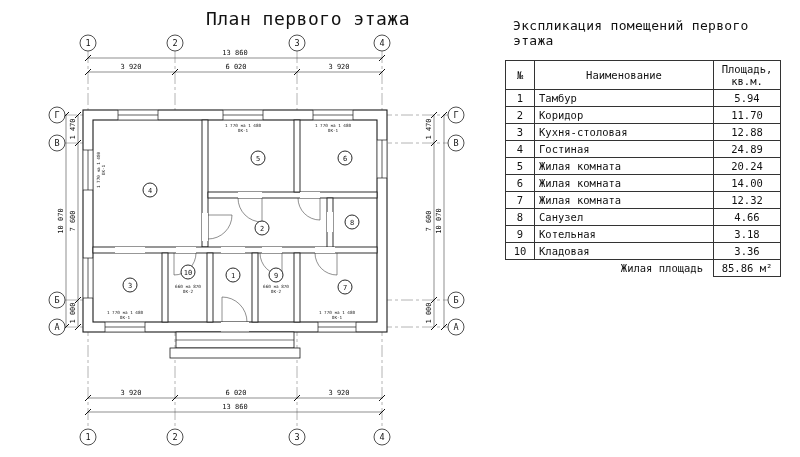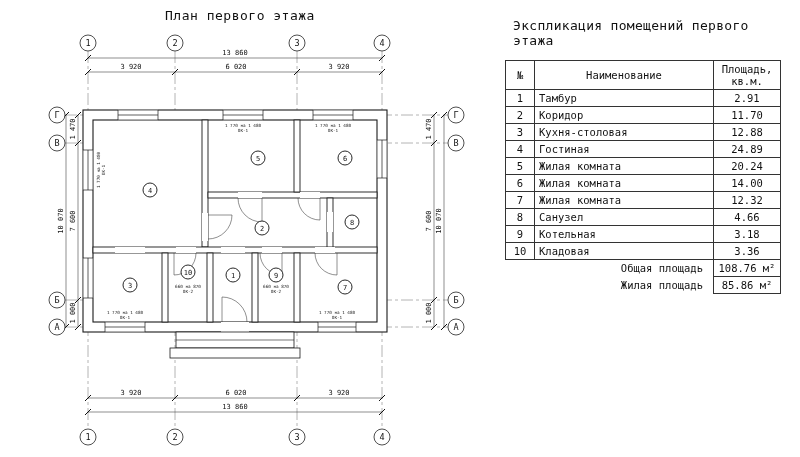--- a/index.html
+++ b/index.html
@@ -1,19 +1,19 @@
 <!DOCTYPE html>
 <html><head>
 <meta charset="utf-8">
 <style>
   html,body{margin:0;padding:0;}
   body{width:800px;height:457px;background:#fff;position:relative;overflow:hidden;
        font-family:"DejaVu Sans Mono","Liberation Mono",monospace;color:#111;}
-  .plan-title{position:absolute;left:70px;top:8px;width:340px;text-align:center;
-              font-size:13px;letter-spacing:.5px;}
+  .plan-title{position:absolute;left:70px;top:8px;width:340px;text-align:right;
+              font-size:18px;letter-spacing:.5px;}
   .right-panel{position:absolute;left:505px;top:18px;width:288px;}
   .table-title{font-size:13px;margin:0 0 12px 8px;font-weight:normal;letter-spacing:.3px;}
   table.expl{border-collapse:collapse;width:276px;font-size:10.5px;table-layout:fixed;}
   table.expl th,table.expl td{border:1px solid #333;padding:0 4px;height:16px;overflow:hidden;}
   table.expl thead th{font-weight:normal;height:28px;text-align:center;padding:0 2px;}
   th.col-num,td.col-num{width:24px;text-align:center;}
   th.col-name,td.col-name{width:174px;text-align:left;}
   th.col-area,td.col-area{width:62px;text-align:center;}
   tfoot td.total-label{border:none;text-align:right;padding-right:10px;}
   tfoot td.total-value{text-align:center;}
@@ -298,21 +298,21 @@
           <th class="col-area">
             <div>Площадь,</div>
             <div>кв.м.</div>
           </th>
         </tr>
       </thead>
       <tbody>
           <tr>
             <td class="col-num">1</td>
             <td class="col-name">Тамбур</td>
-            <td class="col-area">2.91</td>
+            <td class="col-area">5.94</td>
           </tr>
           <tr>
             <td class="col-num">2</td>
             <td class="col-name">Коридор</td>
             <td class="col-area">11.70</td>
           </tr>
           <tr>
             <td class="col-num">3</td>
             <td class="col-name">Кухня-столовая</td>
             <td class="col-area">12.88</td>
@@ -347,24 +347,20 @@
             <td class="col-name">Котельная</td>
             <td class="col-area">3.18</td>
           </tr>
           <tr>
             <td class="col-num">10</td>
             <td class="col-name">Кладовая</td>
             <td class="col-area">3.36</td>
           </tr>
         </tbody>
       <tfoot>
-        <tr>
-          <td colspan="2" class="total-label">Общая площадь</td>
-          <td class="total-value col-area">108.76 м²</td>
-        </tr>
         <tr>
           <td colspan="2" class="total-label">Жилая площадь</td>
           <td class="total-value col-area">85.86 м²</td>
         </tr>
       </tfoot>
     </table>
   </div>
 
 </div>
 

